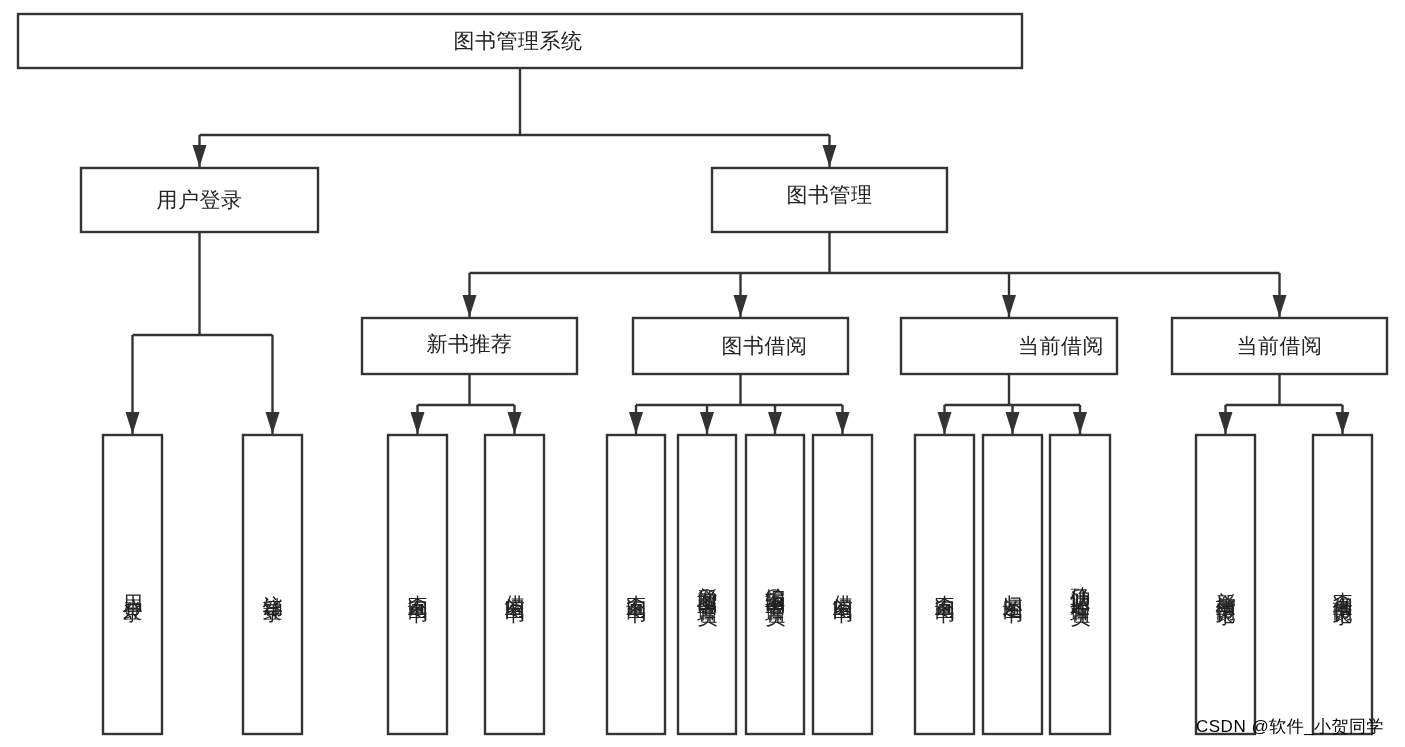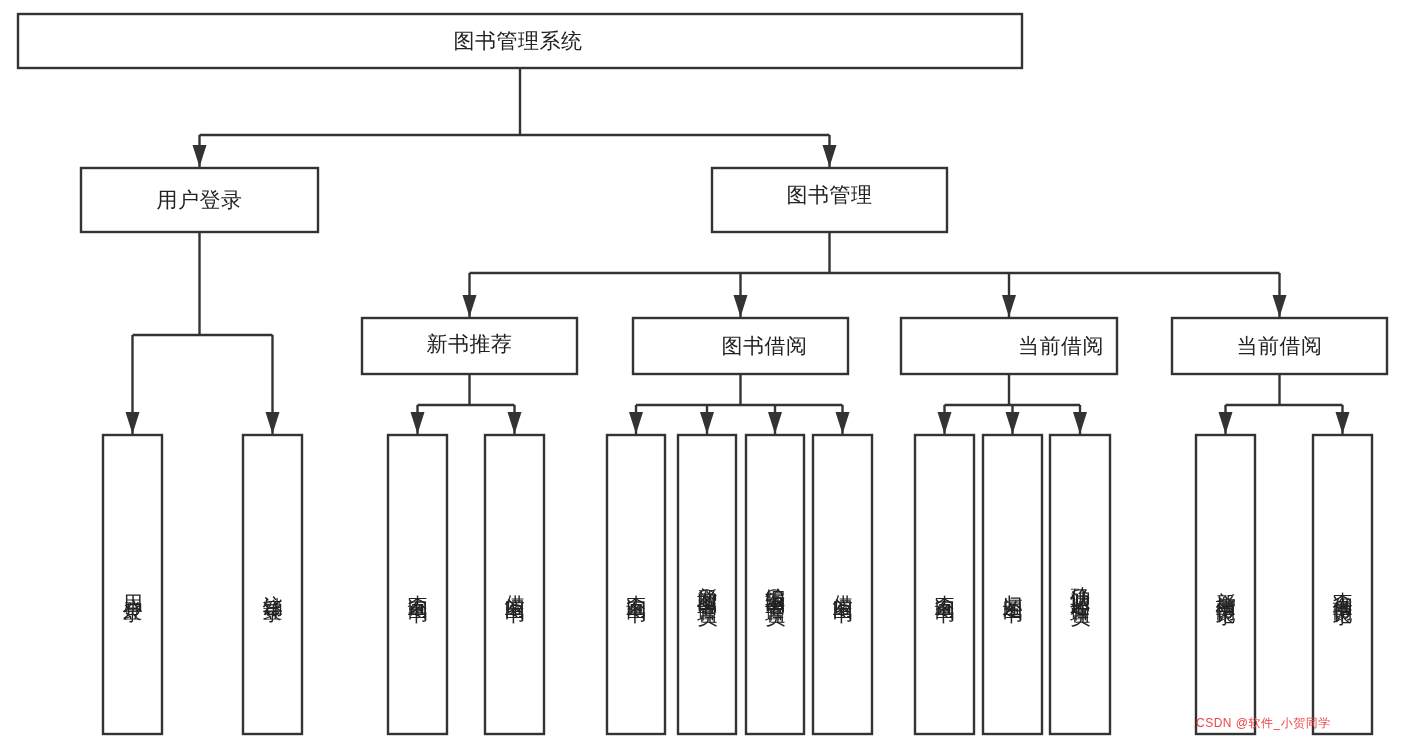--- a/index.html
+++ b/index.html
@@ -58,22 +58,22 @@
     writing-mode: vertical-rl;
     text-orientation: upright;
     font-size: 20px;
     line-height: 1.28;
     letter-spacing: 3px;
     text-align: center;
     padding: 4px 0;
   }
   .watermark {
     position: absolute;
-    color: #ef4444;
-    font-size: 12px;
+    color: #000000;
+    font-size: 17px;
     font-family: "Liberation Sans", "DejaVu Sans", sans-serif;
     white-space: nowrap;
     letter-spacing: 0.5px;
   }
 </style>
 </head>
 <body>
 
 <div id="canvas">
   <svg class="diagram" viewBox="0 0 1405 747" xmlns="http://www.w3.org/2000/svg">

